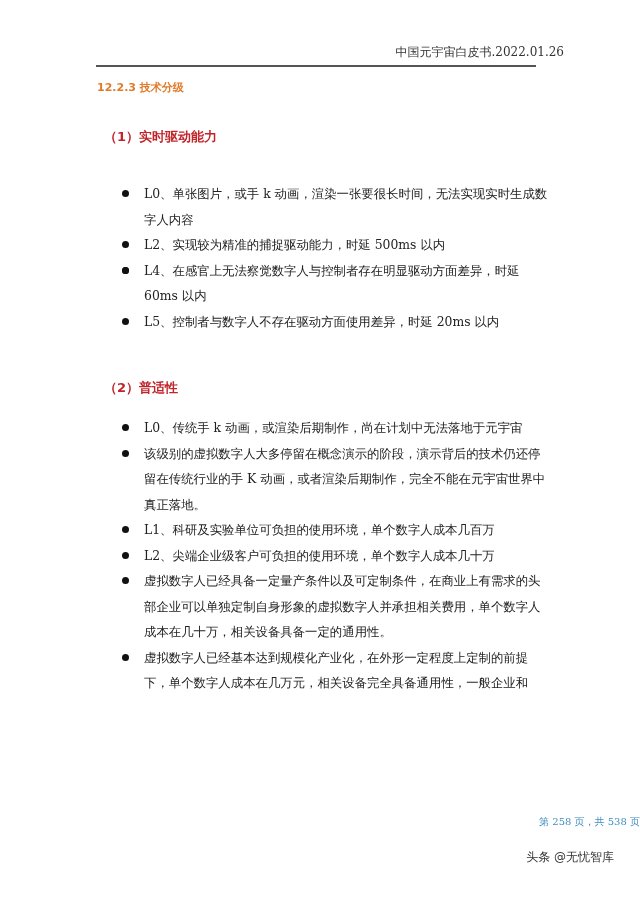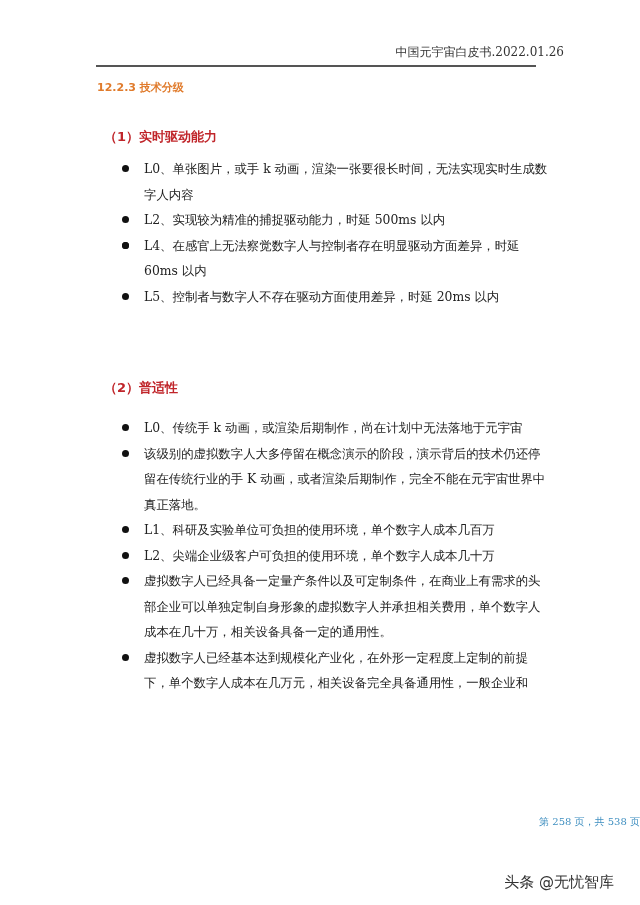--- a/index.html
+++ b/index.html
@@ -26,34 +26,34 @@
     .list li {
       position: relative; padding-left: 22px; font-size: 12.4px; line-height: 25.5px; color: #222;
     }
     .bullet {
       position: absolute; left: 0; top: 9px; width: 7px; height: 7px; border-radius: 50%; background: #111;
     }
     .footer-page {
       position: absolute; left: 0; right: 0; top: 815px; text-align: right; font-size: 10px; color: #3f8fc0;
     }
     .watermark {
-      position: absolute; right: 26px; top: 873px; font-size: 15px; color: #333;
+      position: absolute; right: 26px; top: 849px; font-size: 12px; color: #333;
       font-family: "DejaVu Sans", sans-serif; text-shadow: 0 0 2px #fff, 0 0 2px #fff;
     }
   </style>
 </head>
 <body>
 
 <div class="header-text">中国元宇宙白皮书.2022.01.26</div>
 <div class="header-rule"></div>
 
 <div class="section-title">12.2.3 技术分级</div>
 
 <div class="sub-title" style="top:128px;">（1）实时驱动能力</div>
-<ul class="list" style="top:156px;">
+<ul class="list" style="top:181px;">
   <li><span class="bullet"></span><span>L0、单张图片，或手 k 动画，渲染一张要很长时间，无法实现实时生成数字人内容</span></li>
   <li><span class="bullet"></span><span>L2、实现较为精准的捕捉驱动能力，时延 500ms 以内</span></li>
   <li><span class="bullet"></span></li>
   <li><span class="bullet"></span><span>L4、在感官上无法察觉数字人与控制者存在明显驱动方面差异，时延 60ms 以内</span></li>
   <li><span class="bullet"></span><span>L5、控制者与数字人不存在驱动方面使用差异，时延 20ms 以内</span></li>
 </ul>
 
 <div class="sub-title" style="top:379px;">（2）普适性</div>
 <ul class="list" style="top:415px;">
   <li><span class="bullet"></span><span>L0、传统手 k 动画，或渲染后期制作，尚在计划中无法落地于元宇宙</span></li>

